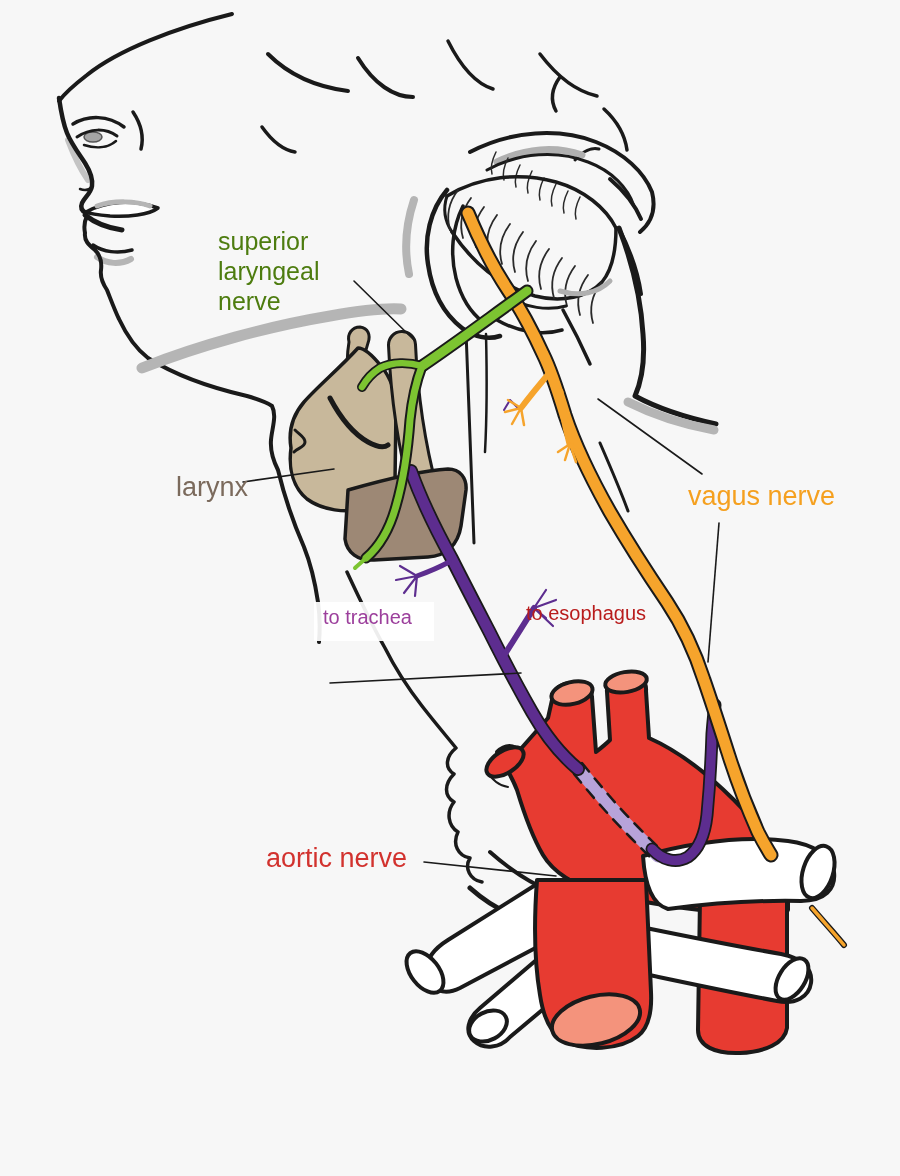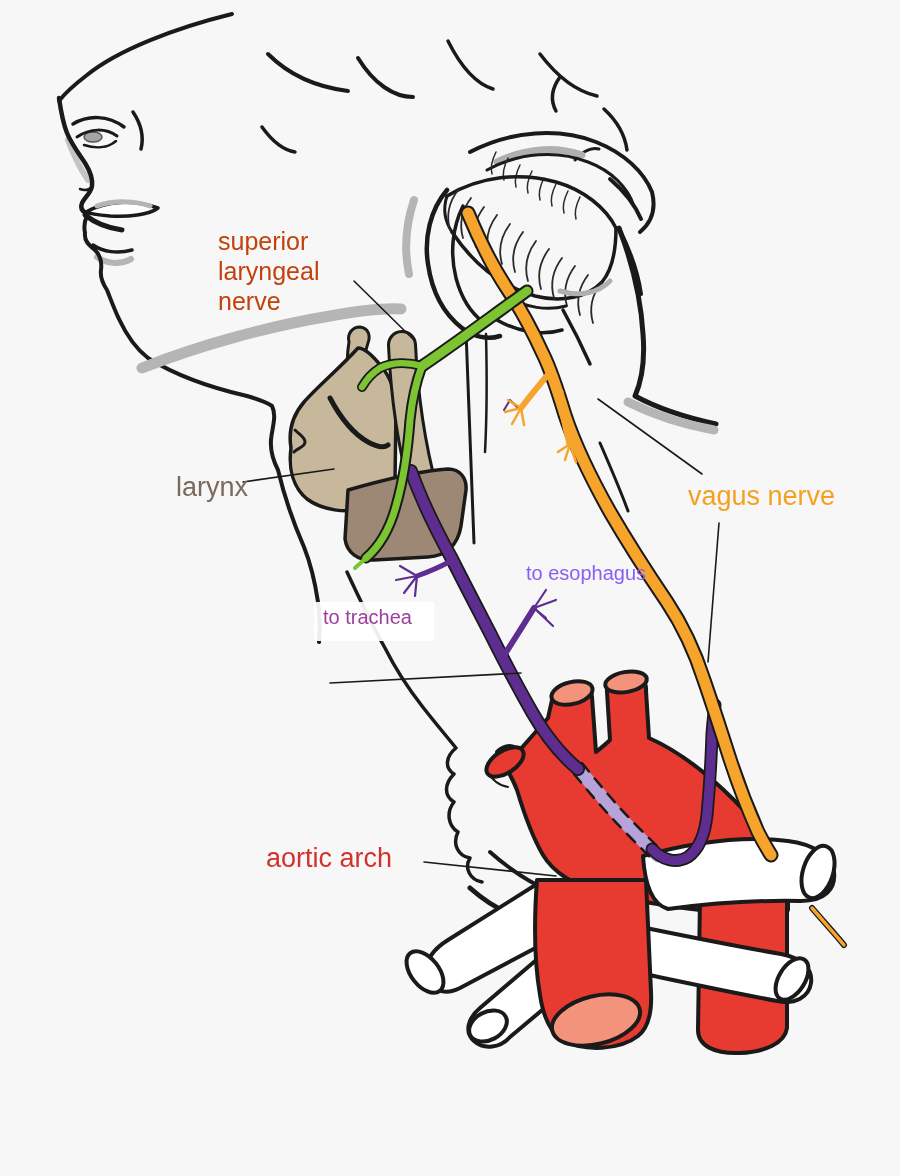--- a/index.html
+++ b/index.html
@@ -189,21 +189,21 @@
       <path d="M 243,482 L 334,469"></path>
       <path d="M 354,281 L 415,341"></path>
       <path d="M 598,399 L 702,474"></path>
       <path d="M 719,523 L 708,662"></path>
       <path d="M 330,683 L 521,673"></path>
       <path d="M 424,862 L 556,876"></path>
     </g>
   </g>
 </svg>
 
-<div class="label lab-superior" style="color: #c2410c;">superior
+<div class="label lab-superior" style="color: #4d7c0f;">superior
 laryngeal
 nerve</div>
 <div class="label lab-larynx" style="color: rgb(123, 106, 92); margin-left: 32px;">larynx</div>
 <div class="label lab-vagus" style="color: rgb(245, 160, 31);">vagus nerve</div>
 <div class="label lab-totrachea" style="color: rgb(156, 63, 156);">to trachea</div>
-<div class="label lab-toesoph" style="color: #8b5cf6;">to esophagus</div>
-<div class="label lab-aortic" style="color: rgb(210, 50, 46);">aortic arch</div>
+<div class="label lab-toesoph" style="color: #b91c1c; margin-top: 40px;">to esophagus</div>
+<div class="label lab-aortic" style="color: rgb(210, 50, 46);">aortic nerve</div>
 </div>
 
 </body></html>

